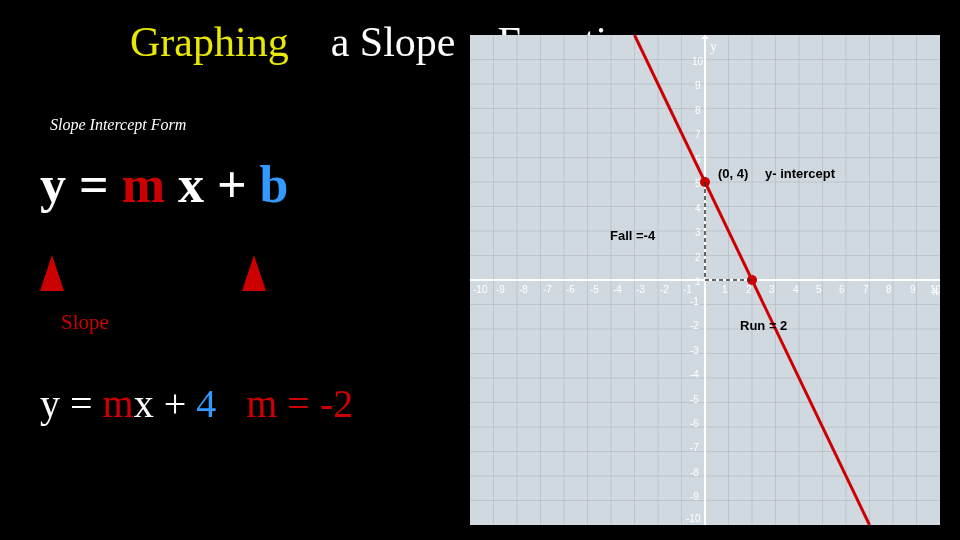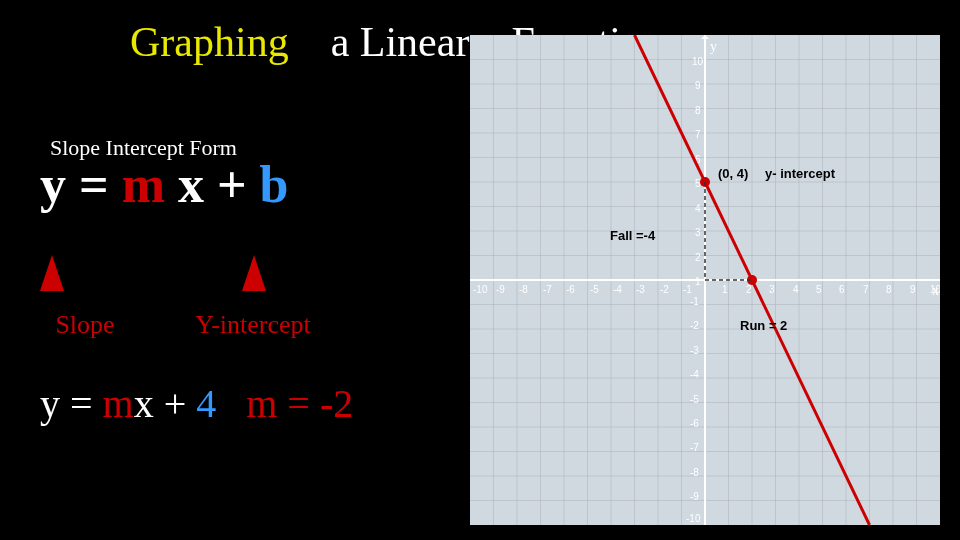--- a/index.html
+++ b/index.html
@@ -19,24 +19,25 @@
       font-size: 42px;
       color: #fff;
       white-space: nowrap;
     }
     .title-graphing { color: #e8e800; }
     .title-linear { color: #fff; }
     .title-equation { color: #fff; }
 
     .slope-intercept-label {
       position: absolute;
-      top: 135px;
+      top: 116px;
       left: 50px;
-      font-size: 22px;
-      color: #fff;
+      font-size: 16px;
+      color: #fff;
+      font-style: italic;
     }
 
     .equation-display {
       position: absolute;
       top: 155px;
       left: 40px;
       font-size: 52px;
       color: #fff;
       white-space: nowrap;
       font-weight: bold;
@@ -66,21 +67,21 @@
       margin-bottom: 4px;
     }
 
     .labels-row {
       position: absolute;
       top: 310px;
       left: 40px;
       display: flex;
       align-items: flex-end;
       gap: 0;
-      font-size: 26px;
+      font-size: 21px;
     }
     .label-slope {
       color: #cc0000;
       width: 90px;
       text-align: center;
     }
     .label-yint {
       color: #cc0000;
       width: 130px;
       text-align: center;
@@ -113,21 +114,21 @@
       width: 100%;
       height: 100%;
     }
   </style>
 </head>
 <body>
 
 <div class="title">
   <span class="title-graphing">Graphing</span>
   &nbsp;&nbsp;
-  <span class="title-linear">a Linear</span>
+  <span class="title-linear">a Slope</span>
   &nbsp;&nbsp;
   <span class="title-equation">Equation</span>
 </div>
 
 <div class="slope-intercept-label">Slope Intercept Form</div>
 
 <div class="equation-display">
   <span>y = </span><span class="eq-m">m</span><span> x + </span><span class="eq-b">b</span>
 </div>
 
@@ -135,21 +136,20 @@
   <div class="arrow-group">
     <div class="arrow-up"></div>
   </div>
   <div class="arrow-group" style="margin-left:118px;">
     <div class="arrow-up"></div>
   </div>
 </div>
 
 <div class="labels-row">
   <span class="label-slope">Slope</span>
-  <span class="label-yint">Y-intercept</span>
 </div>
 
 <div class="equation2">
   <span>y = </span><span class="eq2-m">m</span><span>x + </span><span class="eq2-4">4</span><span>&nbsp;&nbsp;&nbsp;</span><span class="eq2-meq">m = </span><span class="eq2-neg2"> -2</span>
 </div>
 
 <div class="graph-container">
   <svg class="graph-canvas" viewBox="0 0 470 490" xmlns="http://www.w3.org/2000/svg">
 
     <rect width="470" height="490" fill="#d0d8e0"></rect>

